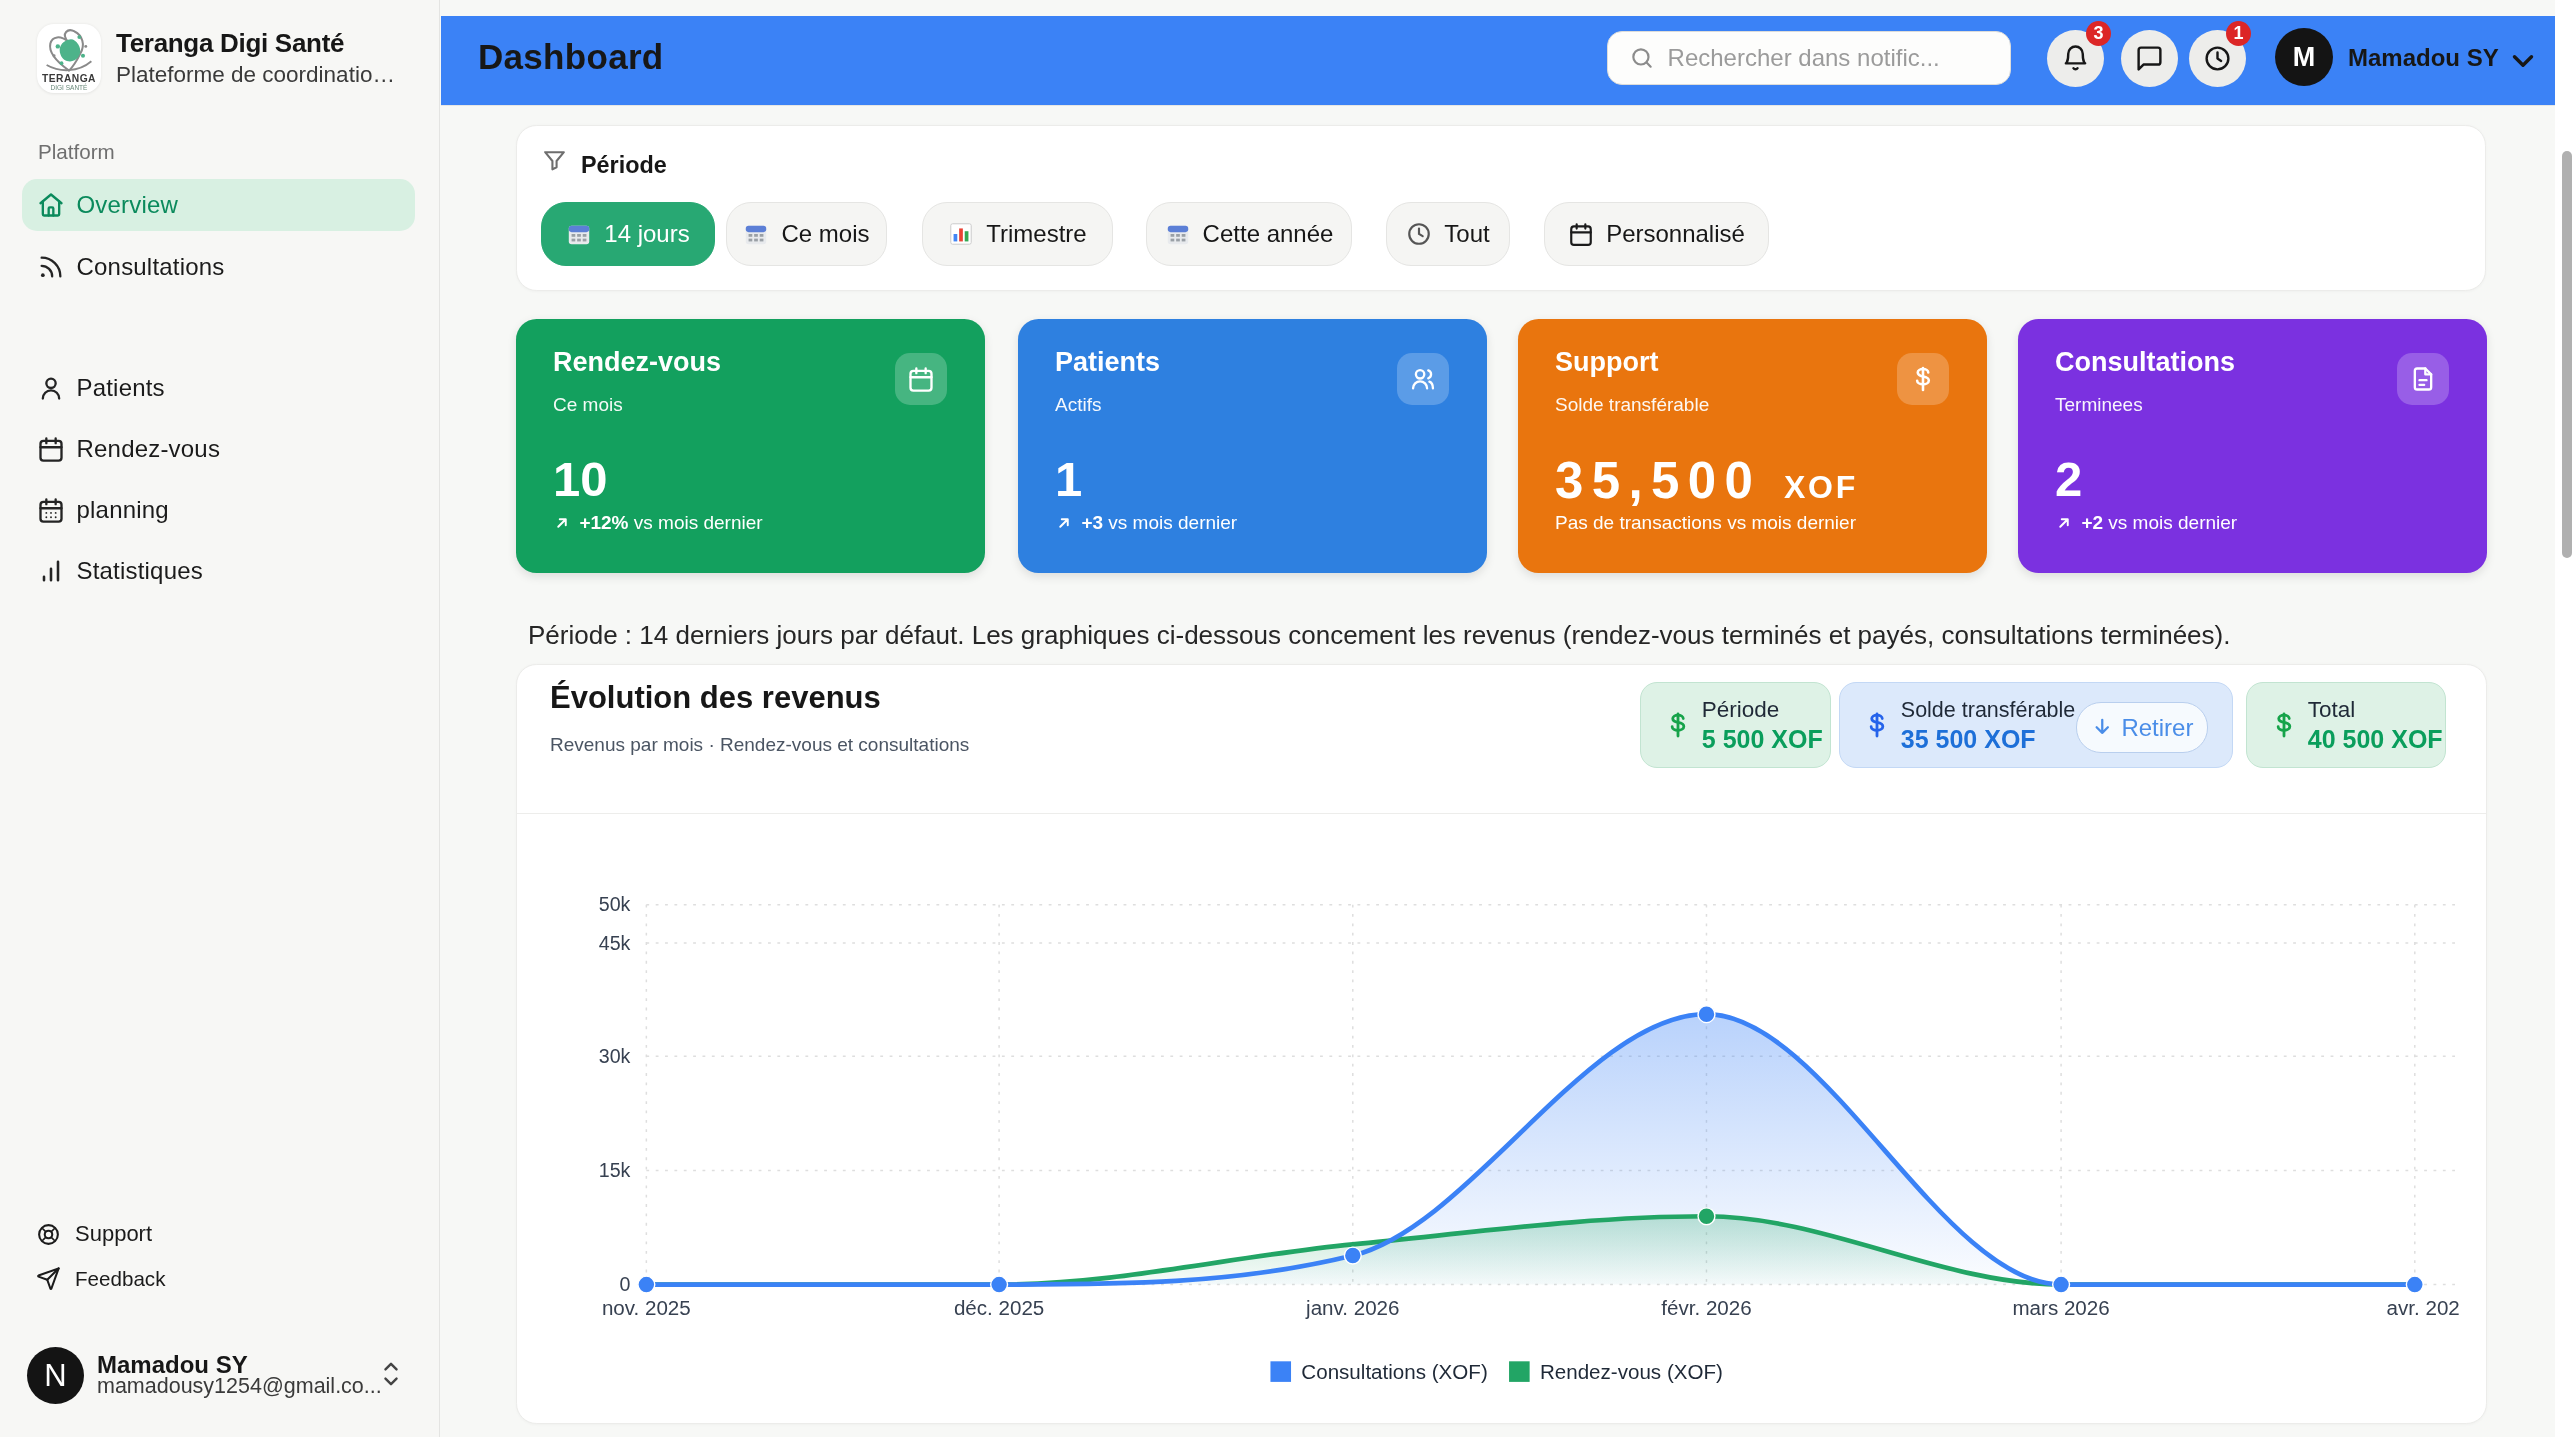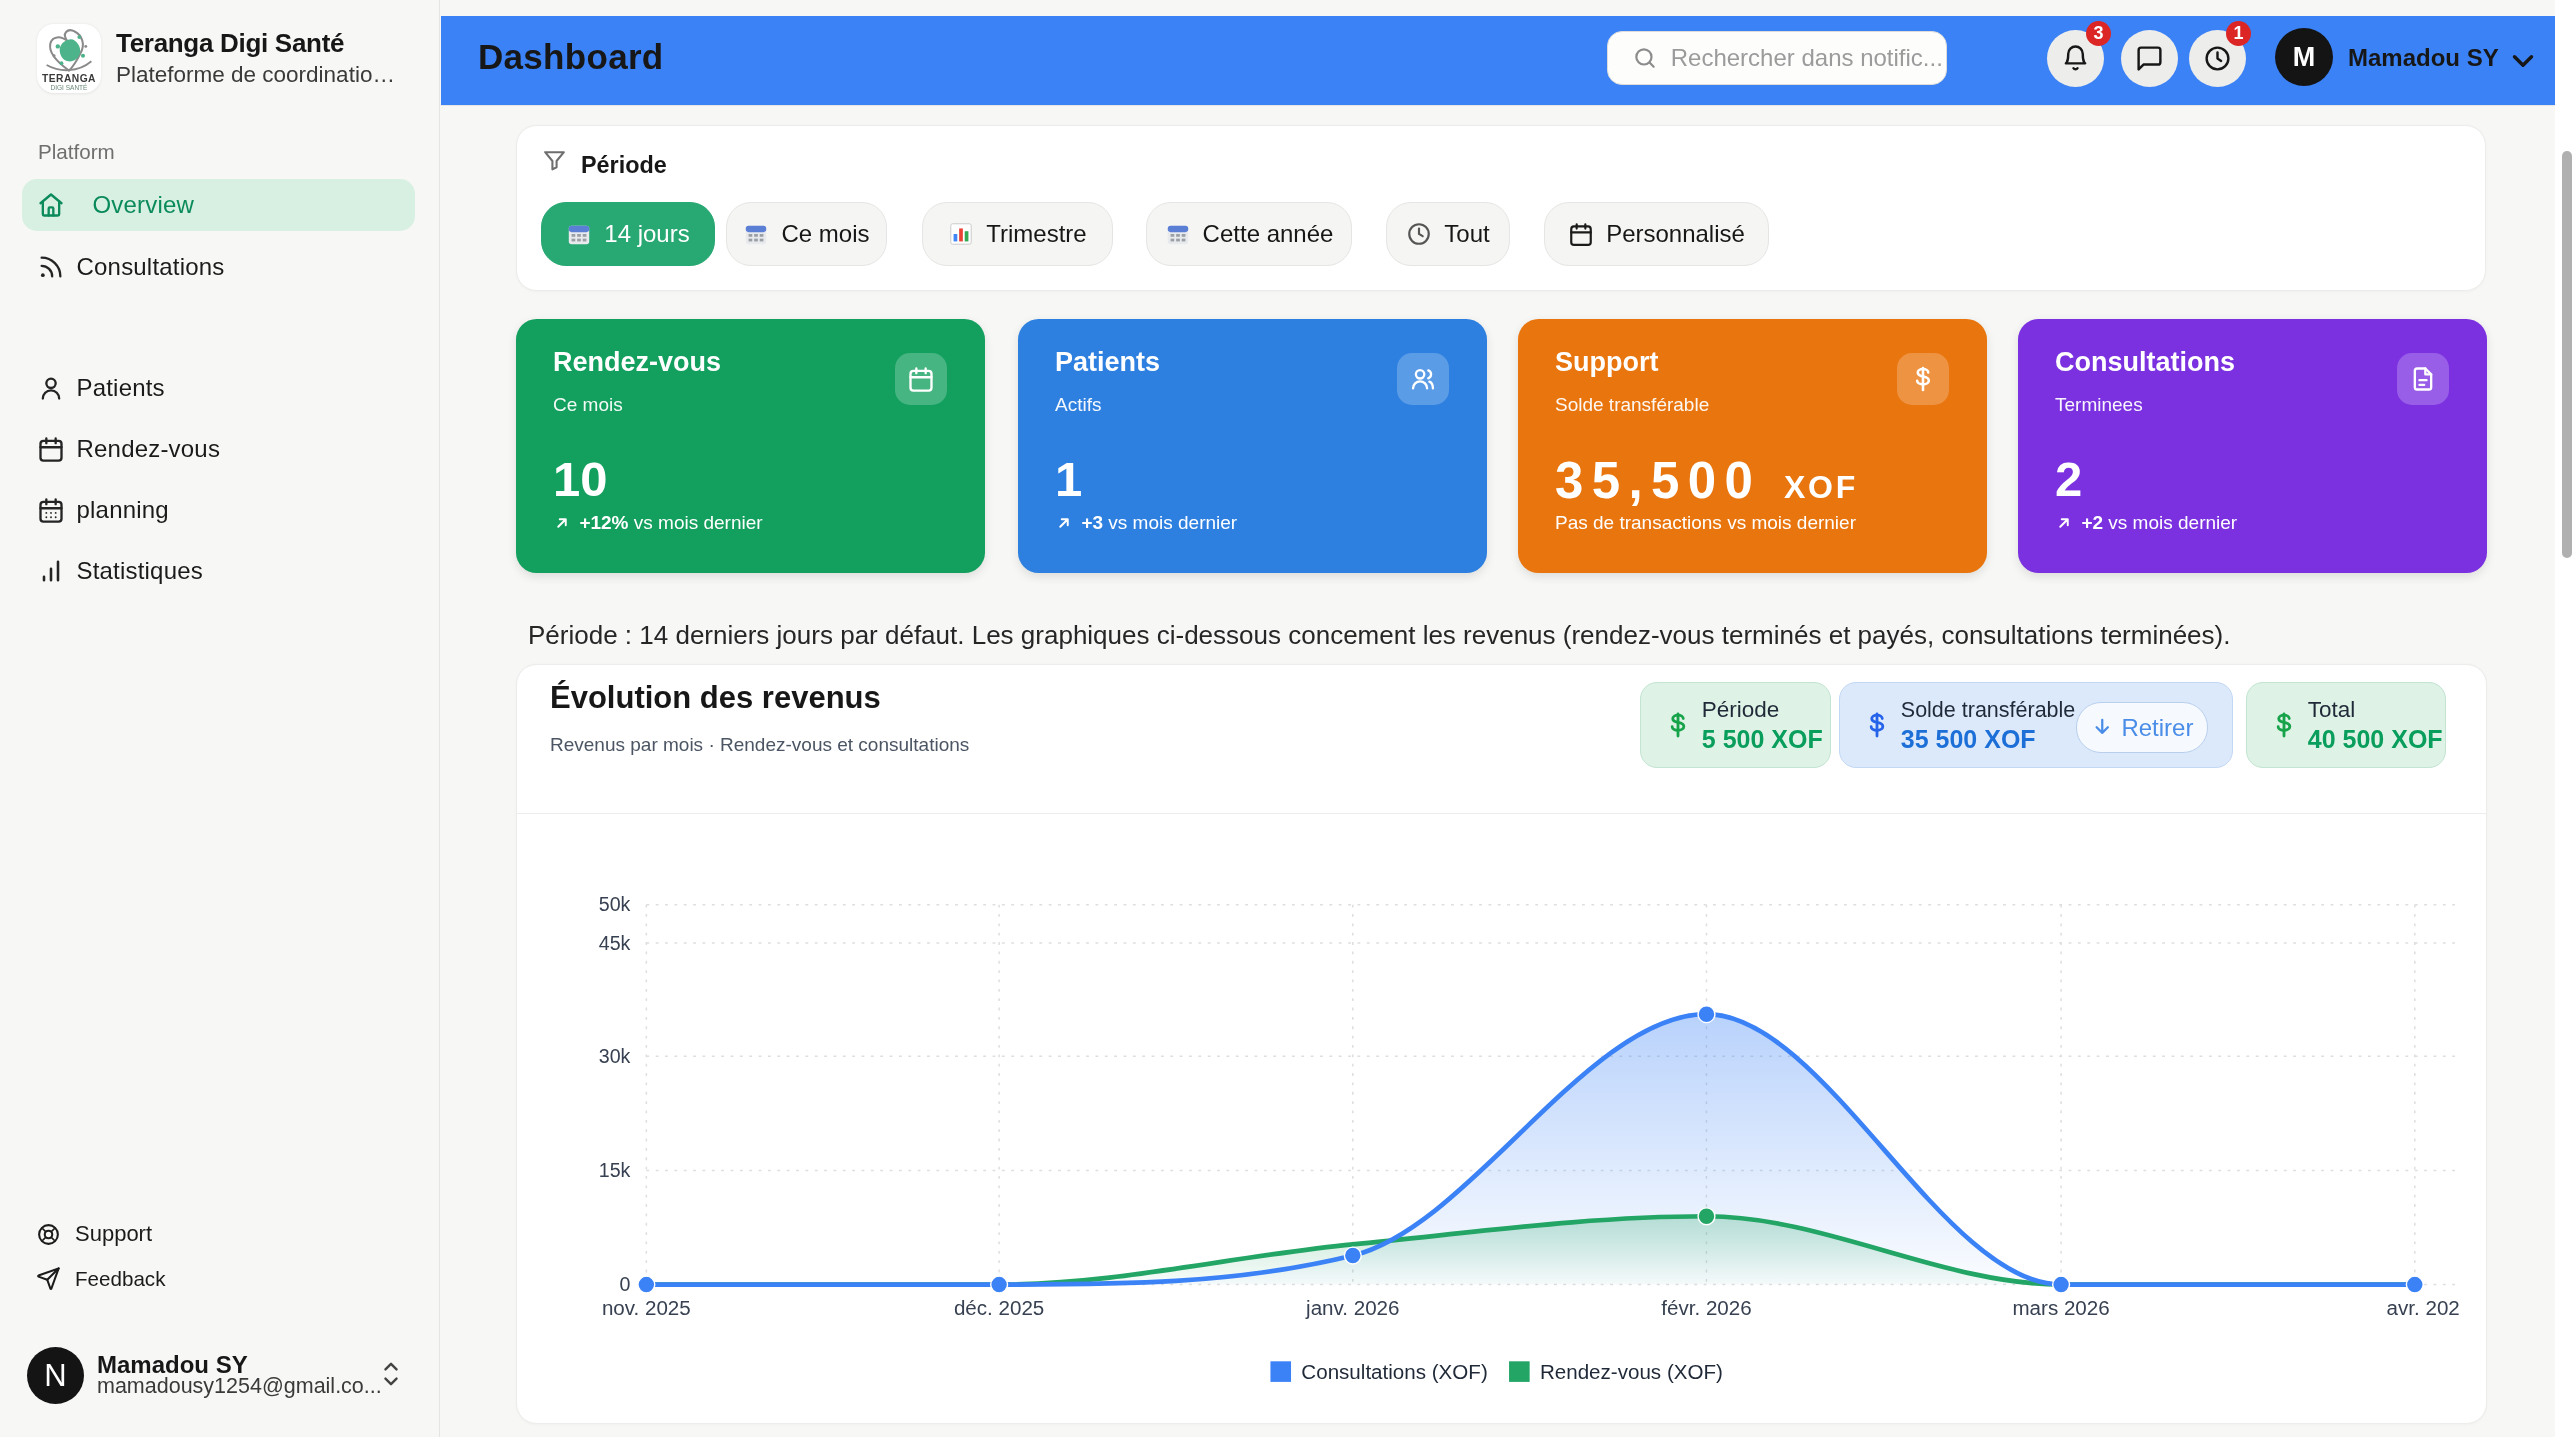--- a/index.html
+++ b/index.html
@@ -3,21 +3,21 @@
 <style>
 *{margin:0;padding:0;box-sizing:border-box;font-family:"Liberation Sans",sans-serif;}
 html,body{width:2576px;height:1438px;overflow:hidden;}
 body{position:relative;background:#f7f8f6;}
 .abs{position:absolute;}
 
 #sidebar{position:absolute;left:0;top:0;width:440px;height:1438px;background:#f7f7f5;border-right:0.9px solid #e4e4e2;}
 .navitem{position:absolute;left:21.5px;width:393px;height:52px;display:flex;align-items:center;}
 .navitem svg{margin-left:15px;flex:0 0 auto;}
 .navitem .lbl{margin-left:12px;font-size:24px;color:#1b1b1b;font-weight:400;letter-spacing:0.2px;}
-#nav-active{background:#d8f0e2;border-radius:15px;gap:16px;}
+#nav-active{background:#d8f0e2;border-radius:15px;}
 #nav-active .lbl{color:#0b8a5c;font-weight:500;}
 
 #header{position:absolute;left:441px;top:16px;width:2135px;height:90px;background:#3b82f6;border-bottom:0.9px solid #e6e6e4;}
 .circbtn{position:absolute;top:14px;width:57px;height:57px;border-radius:50%;background:#ededeb;display:flex;align-items:center;justify-content:center;}
 .badge{position:absolute;width:25px;height:25px;border-radius:50%;background:#dc2626;color:#fff;font-size:18px;font-weight:700;display:flex;align-items:center;justify-content:center;}
 
 .card{position:absolute;background:#fff;border:0.9px solid #ececea;border-radius:20.6px;box-shadow:0 0.9px 2.8px rgba(0,0,0,0.03);}
 .fbtn{position:absolute;top:202px;height:64px;border-radius:25px;background:#f5f5f3;border:0.9px solid #e5e5e3;display:flex;align-items:center;justify-content:center;font-size:24px;color:#171717;font-weight:500;}
 .fbtn .ic{margin-right:12px;display:flex;}
 .statcard{position:absolute;top:319px;width:469px;height:254px;border-radius:20.6px;color:#fff;box-shadow:0 3.7px 9.4px rgba(0,0,0,0.10);}
@@ -125,21 +125,21 @@
   </div>
   <div class="abs" style="left:97px;top:1351px;font-size:24px;font-weight:700;color:#171717;">Mamadou SY</div>
   <div class="abs" style="left:97px;top:1374px;font-size:21.5px;color:#3a3a3a;">mamadousy1254@gmail.co...</div>
   <svg class="abs" style="left:379px;top:1359px;" width="24" height="30" viewBox="0 0 26 32" fill="none" stroke="#444" stroke-width="2.6" stroke-linecap="round" stroke-linejoin="round">
       <path d="M7 11l6-6 6 6M7 21l6 6 6-6"></path>
     </svg>
 </div>
 <div id="header">
   <div class="abs" style="left:37px;top:20.6px;font-size:35px;font-weight:700;color:#171717;letter-spacing:0.3px;">Dashboard</div>
 
-  <div class="abs" style="left:1166px;top:15px;width:340px;height:54px;background:#fdfdfc;border:1.4px solid #dcdcda;border-radius:15px;display:flex;align-items:center;justify-content:center;">
+  <div class="abs" style="left:1166px;top:15px;width:404px;height:54px;background:#fdfdfc;border:1.4px solid #dcdcda;border-radius:15px;display:flex;align-items:center;">
     <svg style="margin-left:20.6px;" width="26" height="26" viewBox="0 0 24 24" fill="none" stroke="#8c8c8c" stroke-width="2" stroke-linecap="round">
         <circle cx="11" cy="11" r="7"></circle>
         <path d="m20 20-3.8-3.8"></path>
       </svg>
     <span style="margin-left:13px;font-size:24px;color:#9b9b9b;">Rechercher dans notific...</span>
   </div>
 
   <div class="circbtn" style="left:1606px;">
     <svg width="29" height="29" viewBox="0 0 24 24" fill="none" stroke="#171717" stroke-width="2" stroke-linecap="round" stroke-linejoin="round">
         <path d="M6 8a6 6 0 0 1 12 0c0 7 2 8 2 8H4s2-1 2-8"></path>

